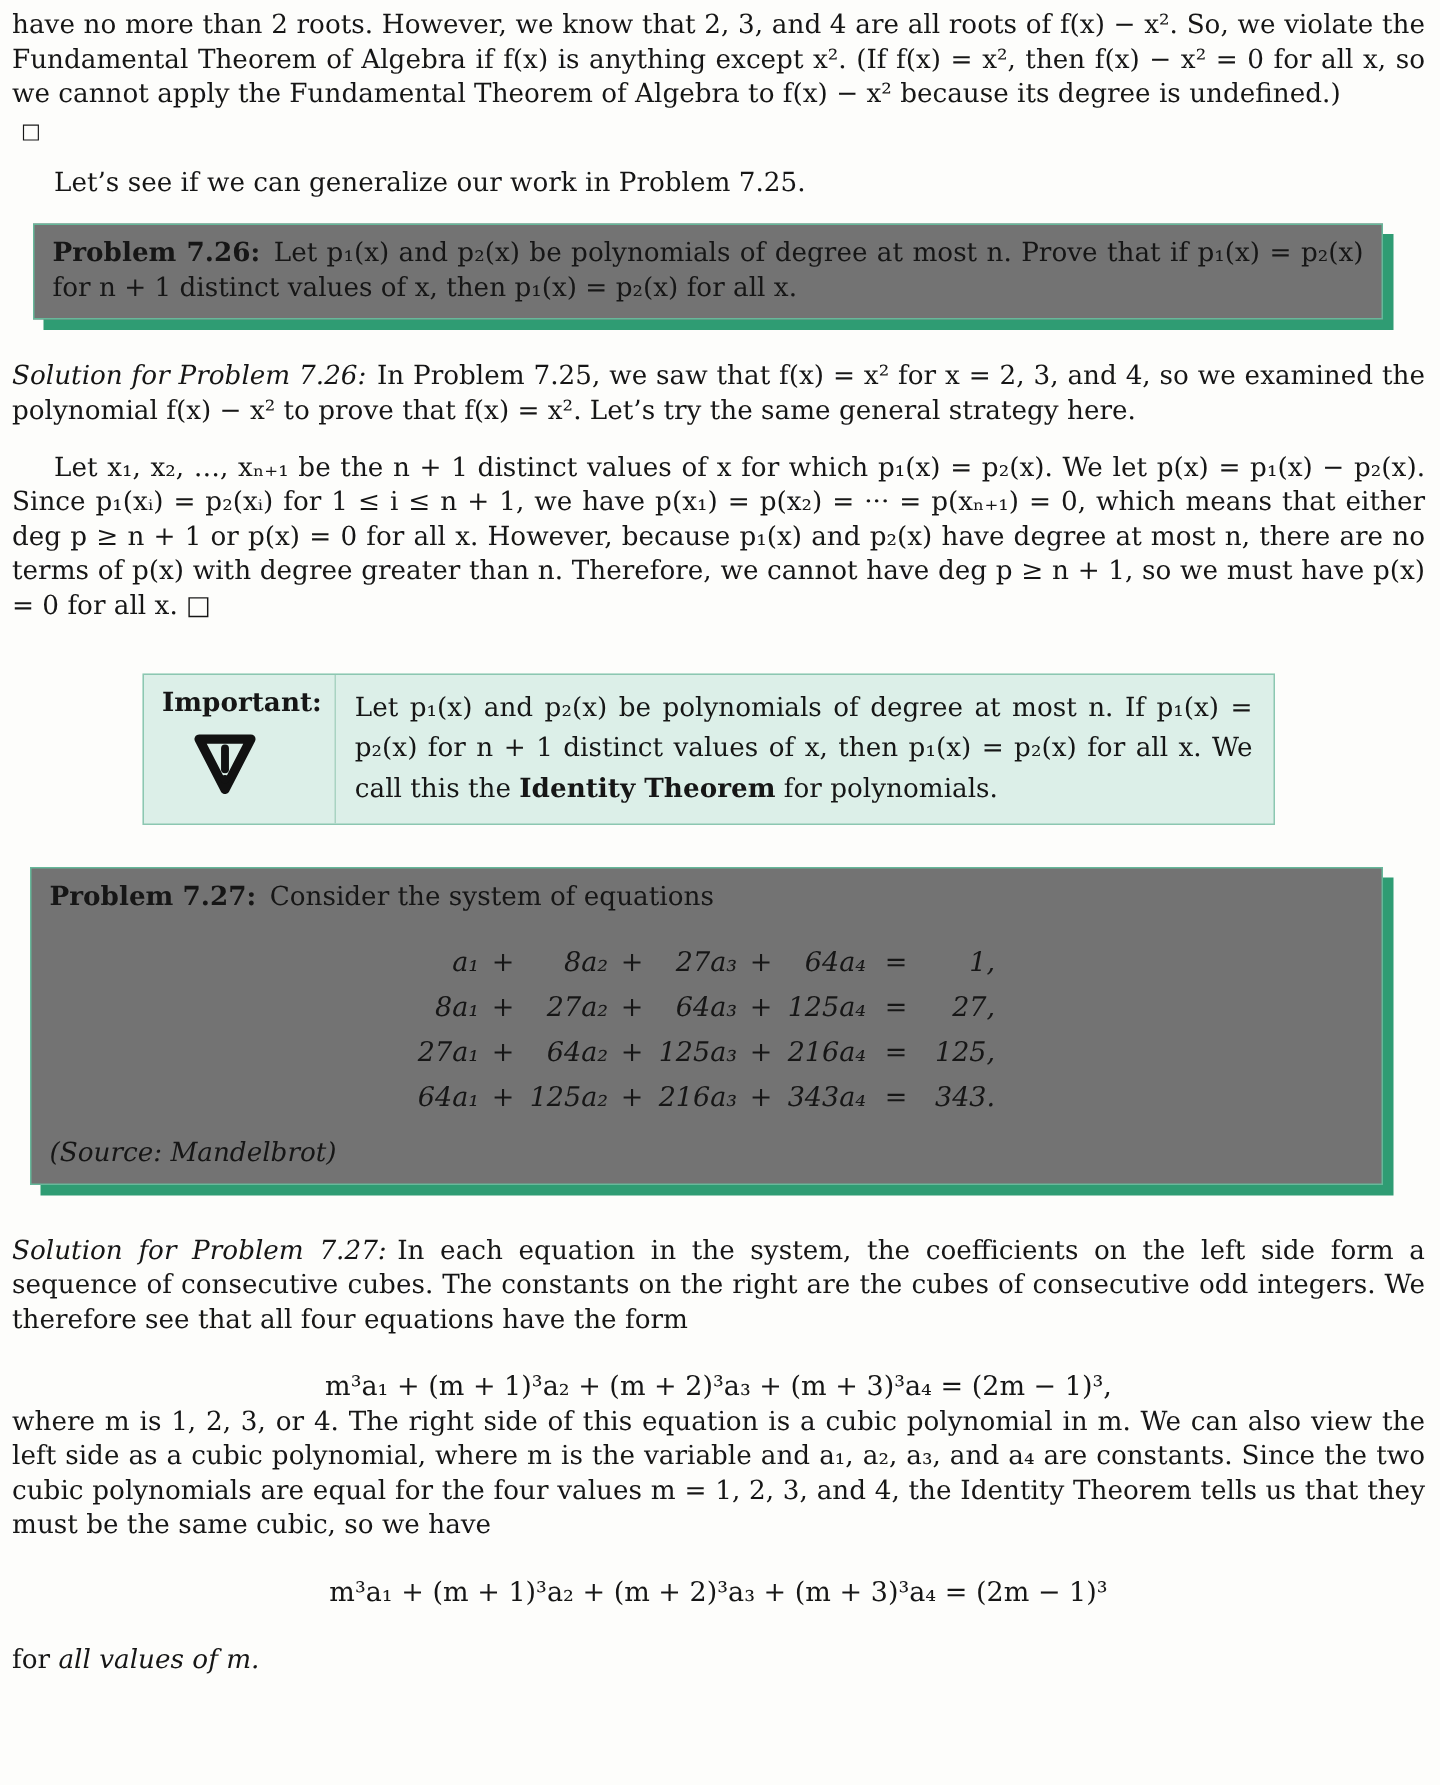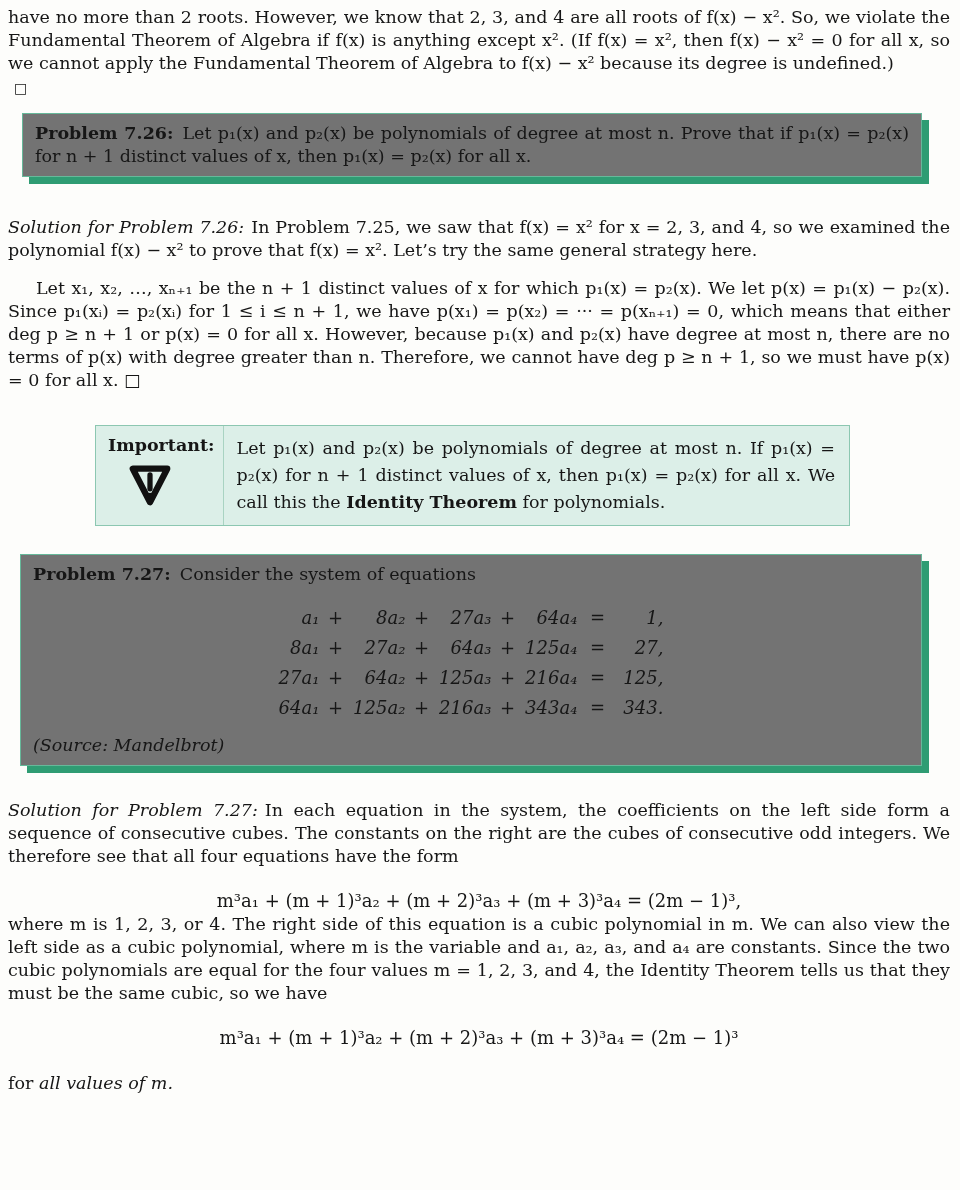--- a/index.html
+++ b/index.html
@@ -38,21 +38,21 @@
     border: 1px solid #66b89a;
     box-shadow: 7px 7px 0 #2f9c73;
     padding: 8px 12px;
   }
   .box-726 { margin: 15px 28px 0 14px; line-height: 24px; }
   .box-727 { margin: 28px 28px 0 12px; }
   .plabel { margin-right: 9px; }
   .sollabel { margin-right: 7px; }
 
   
-  .sol-1 { margin-top: 39px; }
+  .sol-1 { margin-top: 27px; }
   .sol-2 { margin-top: 15px; }
 
   
   .important-box {
     box-sizing: border-box;
     display: flex;
     margin: 33px 100px 0 87px;
     background: #dcefe8;
     border: 1px solid #8cc7b1;
   }
@@ -108,20 +108,21 @@
   b, .bold { font-weight: bold; }
 </style>
 </head>
 <body>
 
 <div class="page">
 
   <p class="para justify">have no more than 2 roots. However, we know that 2, 3, and 4 are all roots of f(x) − x². So, we violate the Fundamental Theorem of Algebra if f(x) is anything except x². (If f(x) = x², then f(x) − x² = 0 for all x, so we cannot apply the Fundamental Theorem of Algebra to f(x) − x² because its degree is undefined.)</p>
   <p class="qed-line">□</p>
 
+  <p class="para indent para-generalize">Let’s see if we can generalize our work in Problem 7.25.</p>
 
   <div class="problem-box box-726">
     <p class="para justify"><b class="plabel">Problem 7.26:</b><span>Let p₁(x) and p₂(x) be polynomials of degree at most n. Prove that if p₁(x) = p₂(x) for n + 1 distinct values of x, then p₁(x) = p₂(x) for all x.</span></p>
   </div>
 
   <p class="para justify sol-1"><i class="sollabel">Solution for Problem 7.26:</i><span>In Problem 7.25, we saw that f(x) = x² for x = 2, 3, and 4, so we examined the polynomial f(x) − x² to prove that f(x) = x². Let’s try the same general strategy here.</span></p>
 
   <p class="para justify indent sol-2">Let x₁, x₂, …, xₙ₊₁ be the n + 1 distinct values of x for which p₁(x) = p₂(x). We let p(x) = p₁(x) − p₂(x). Since p₁(xᵢ) = p₂(xᵢ) for 1 ≤ i ≤ n + 1, we have p(x₁) = p(x₂) = ··· = p(xₙ₊₁) = 0, which means that either deg p ≥ n + 1 or p(x) = 0 for all x.  However, because p₁(x) and p₂(x) have degree at most n, there are no terms of p(x) with degree greater than n.  Therefore, we cannot have deg p ≥ n + 1, so we must have p(x) = 0 for all x. □</p>
 
   <div class="important-box">

